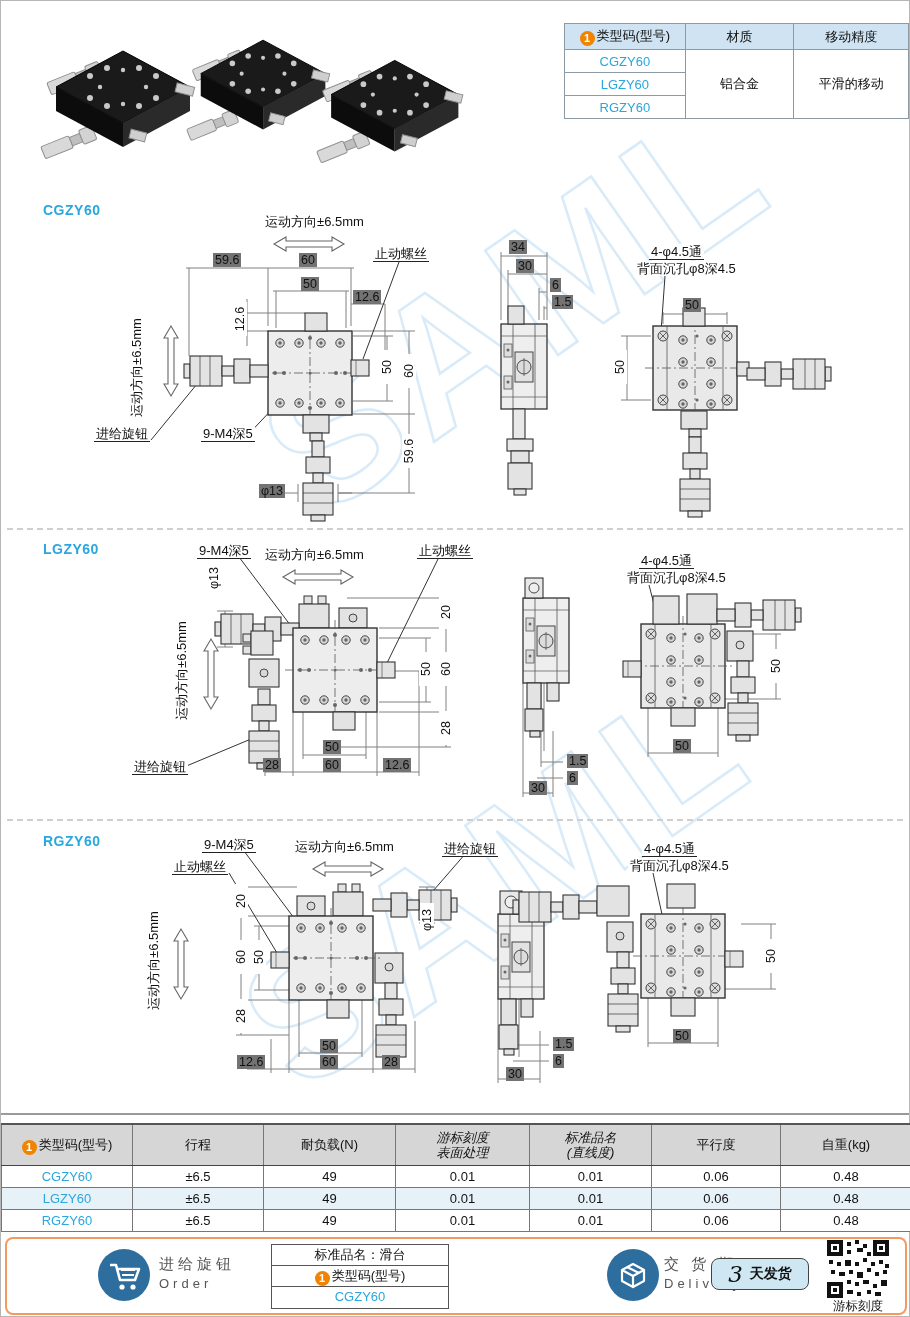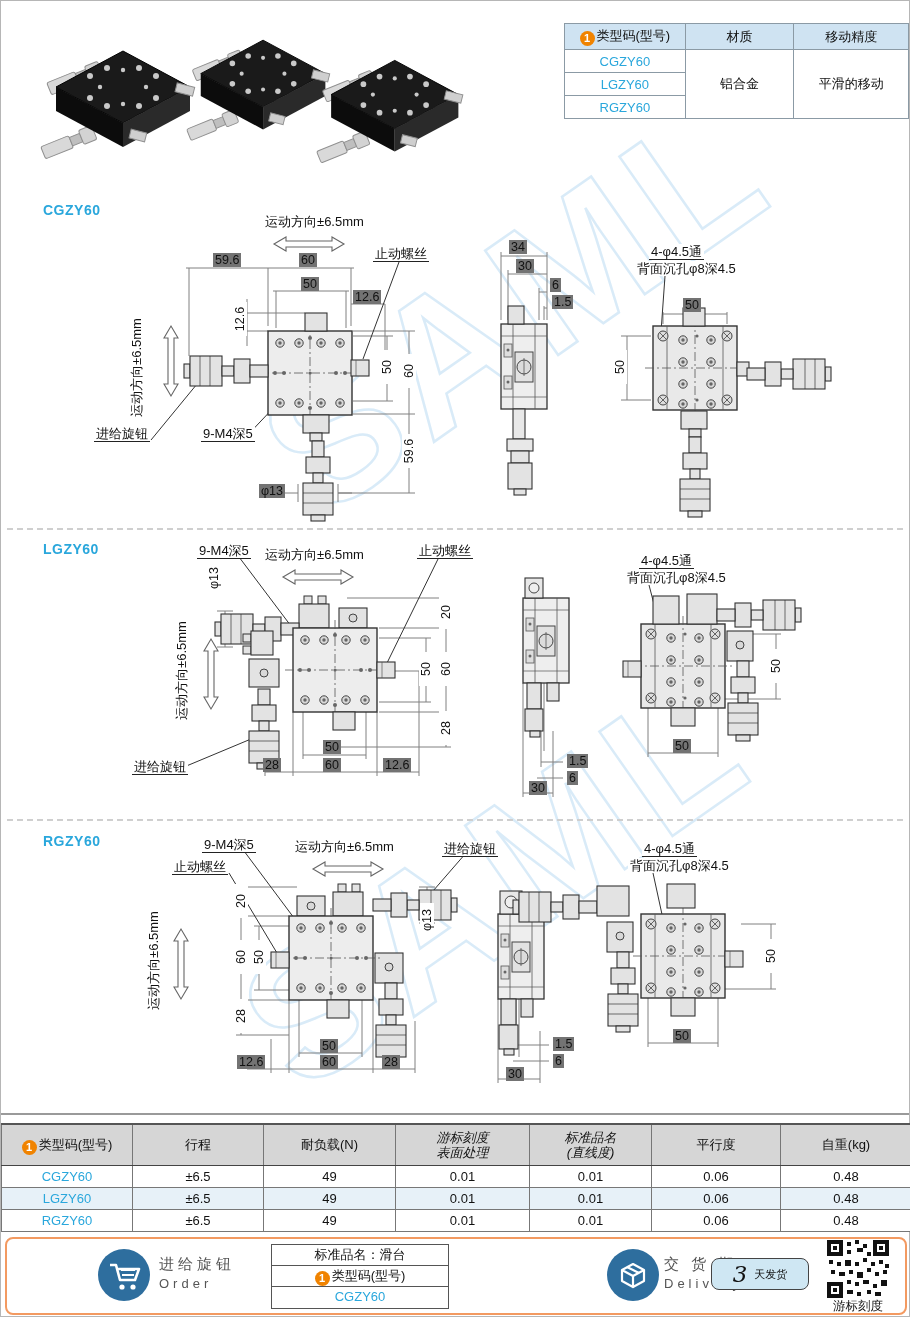--- a/index.html
+++ b/index.html
@@ -44,21 +44,21 @@
   
   .fframe{position:absolute;left:4px;top:1236px;width:898px;height:74px;border:2px solid #f39a61;border-radius:8px;}
   .f-cn{position:absolute;font-size:15px;color:#555;letter-spacing:4px;white-space:nowrap;}
   .f-en{position:absolute;font-size:13px;color:#555;letter-spacing:4px;white-space:nowrap;}
   .obox{position:absolute;left:270px;top:1243px;width:176px;height:63px;border:1.5px solid #555;background:#fff;}
   .obox .row{height:20px;border-bottom:1px solid #555;font-size:13px;text-align:center;line-height:20px;}
   .obox .row:last-child{border-bottom:none;}
   .dbox{position:absolute;left:710px;top:1257px;width:96px;height:30px;background:#cfe7f3;border:1.5px solid #444;
         border-radius:8px;display:flex;align-items:center;justify-content:center;gap:7px;}
   .dbox .num{font-family:"DejaVu Serif","Liberation Serif",serif;font-style:italic;font-size:23px;line-height:23px;}
-  .dbox .unit{font-size:11px;font-weight:normal;}
+  .dbox .unit{font-size:14px;font-weight:bold;}
   .qrcap{position:absolute;left:822px;top:1297px;width:70px;text-align:center;font-size:12.5px;}
 </style>
 </head>
 <body>
 
 <div class="page">
 
 <svg width="0" height="0" style="position:absolute">
   <defs>
     <g id="stage-front">

